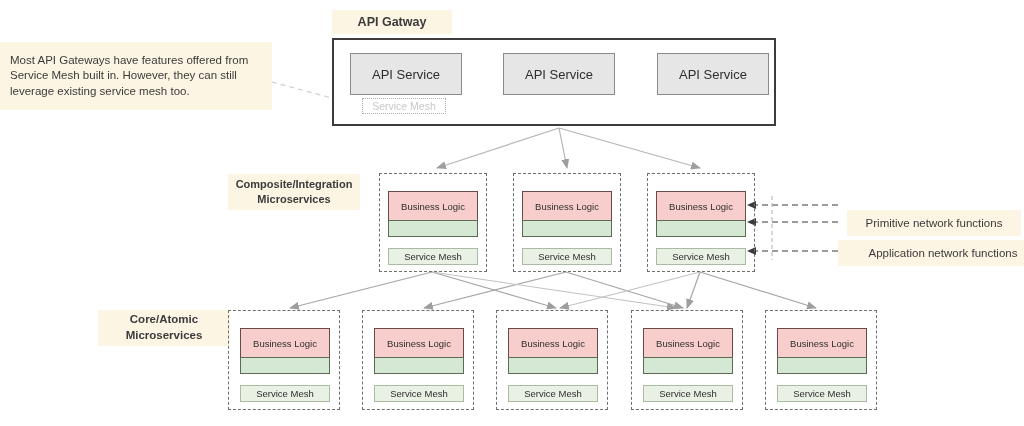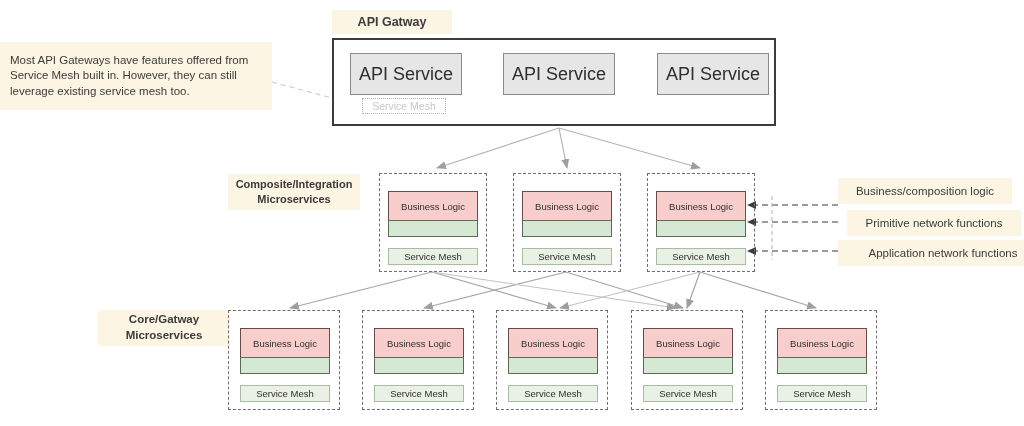--- a/index.html
+++ b/index.html
@@ -42,21 +42,21 @@
     background: #ffffff;
     border: 2.5px solid #3c3c3c;
   }
   .api-service {
     background: #e6e6e6;
     border: 1px solid #8a8a8a;
     display: flex;
     align-items: center;
     justify-content: center;
     color: #2e2e2e;
-    font-size: 18px;
+    font-size: 13px;
   }
   .gw-mesh {
     border: 1px dotted #b0b0b0;
     background: #ffffff;
     display: flex;
     align-items: center;
     justify-content: center;
     color: #c8c8c8;
     font-size: 10.5px;
   }
@@ -202,32 +202,29 @@
   <div class="node pod" style="left:647px; top:173px; width:108px; height:99px;">
     <div class="biz" style="left:8px; top:17px; width:90px; height:29px; font-size:9.5px;">
       <span>Business Logic</span>
     </div>
     <div class="net" style="left:8px; top:46px; width:90px; height:17px;"></div>
     <div class="mesh" style="left:8px; top:74px; width:90px; height:17px; font-size:9.5px;">
       <span>Service Mesh</span>
     </div>
   </div>
 
-  <div class="node legend-chip" style="left:838px; top:178px; width:174px; height:26px;">
-    <span>Business/composition logic</span>
-  </div>
   <div class="node legend-chip" style="left:847px; top:210px; width:174px; height:26px;">
     <span>Primitive network functions</span>
   </div>
   <div class="node legend-chip" style="left:838px; top:240px; width:204px; height:26px;padding-left:6px;">
     <span>Application network functions</span>
   </div>
 
   <div class="node chip chip-bold" style="left:98px; top:310px; width:132px; height:36px; font-size:11.5px; flex-direction:column;">
-    <span>Core/Gatway</span>
+    <span>Core/Atomic</span>
     <span>Microservices</span>
   </div>
 
   <div class="node pod" style="left:228px; top:310px; width:112px; height:100px;">
     <div class="biz" style="left:11px; top:17px; width:90px; height:29px; font-size:9.5px;">
       <span>Business Logic</span>
     </div>
     <div class="net" style="left:11px; top:46px; width:90px; height:17px;"></div>
     <div class="mesh" style="left:11px; top:74px; width:90px; height:17px; font-size:9.5px;">
       <span>Service Mesh</span>

